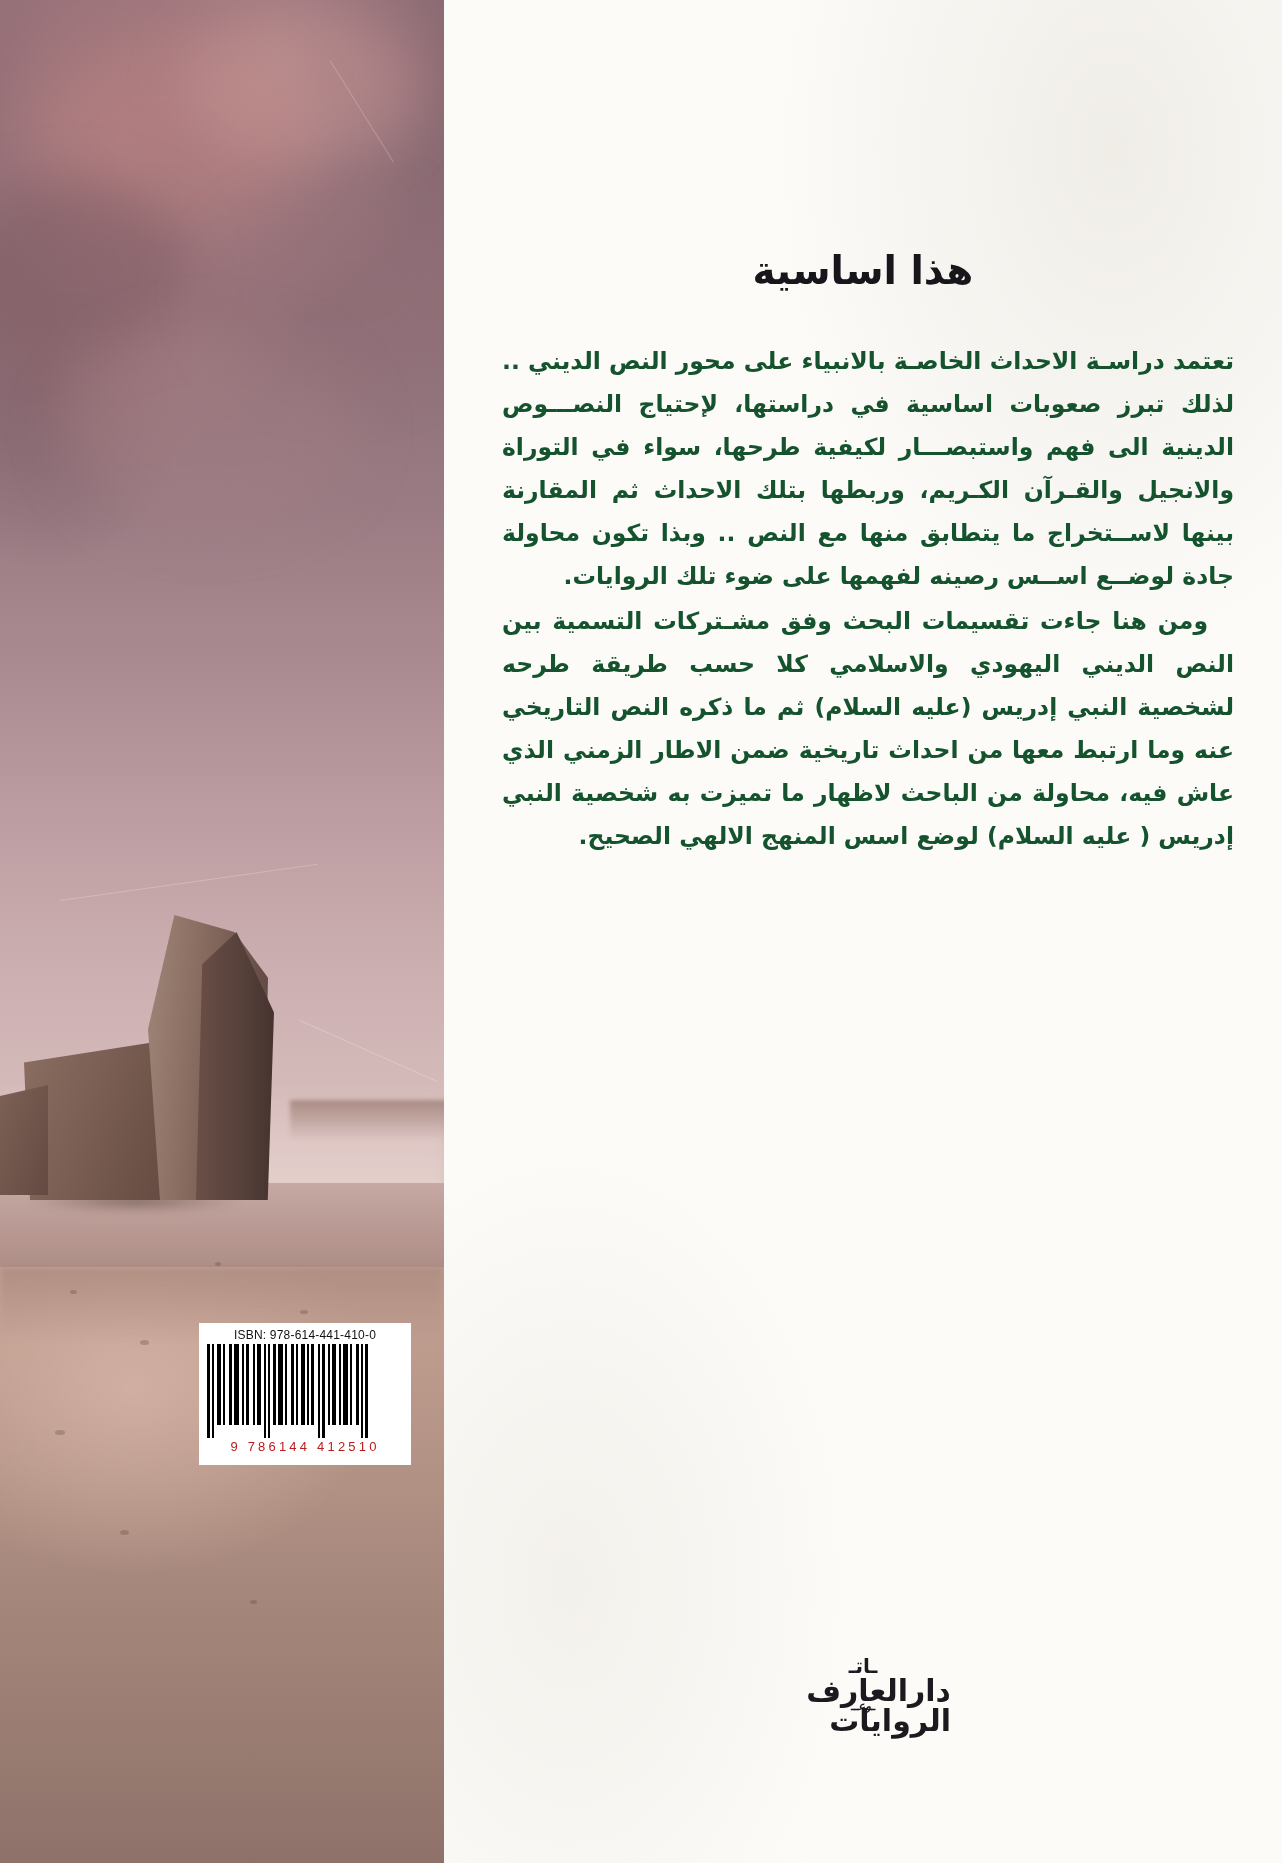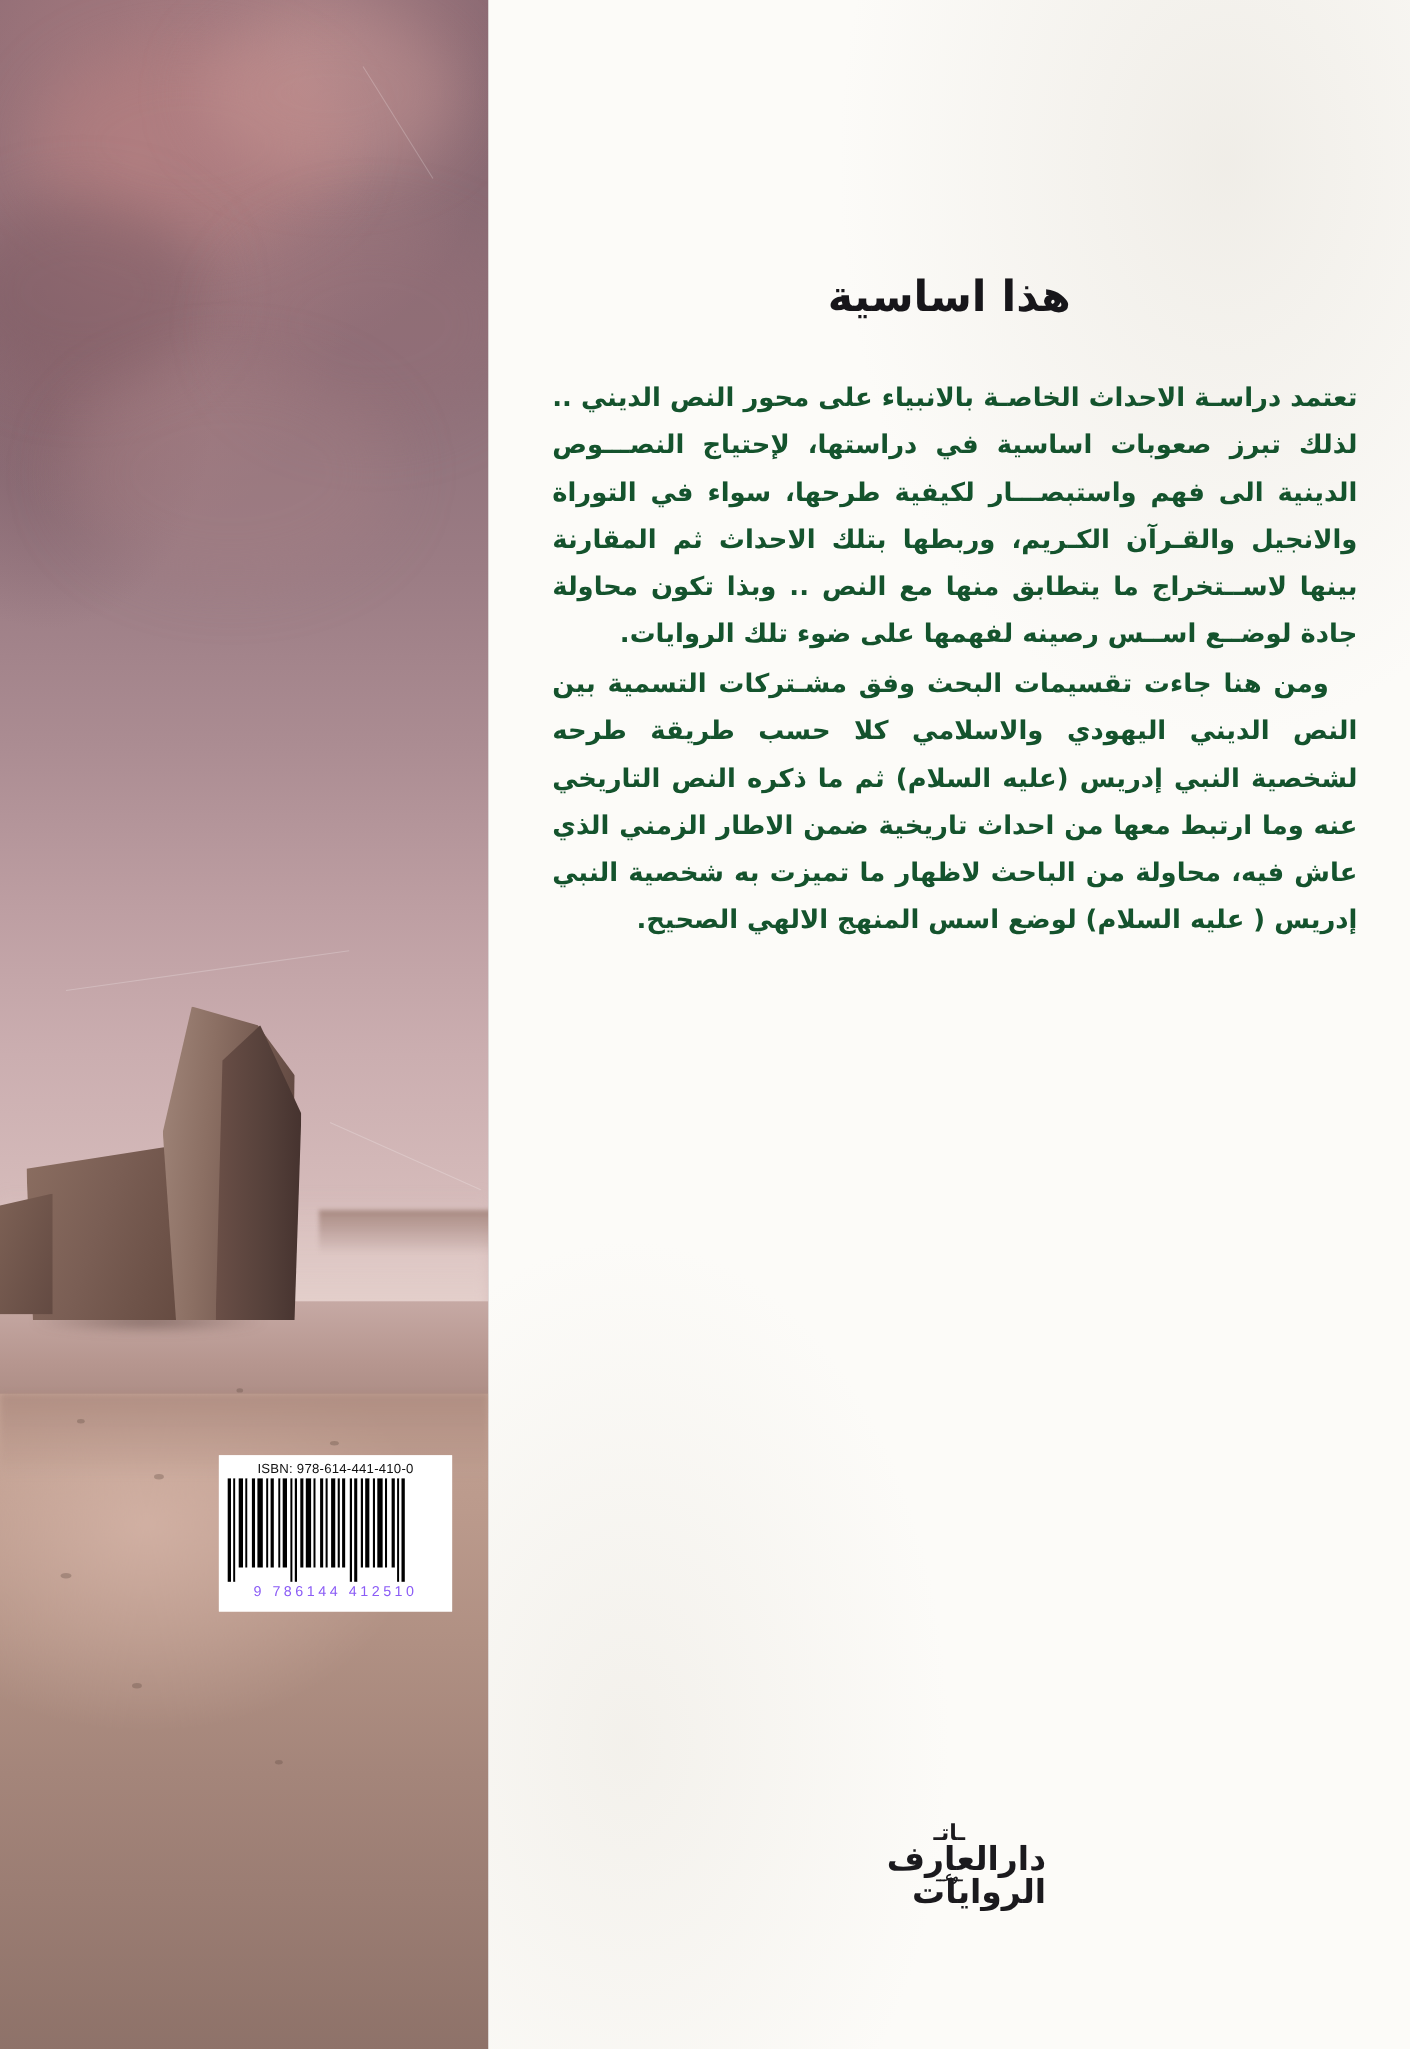--- a/index.html
+++ b/index.html
@@ -181,21 +181,21 @@
     align-items: flex-start;
     gap: 0;
     direction: ltr;
   }
   .bar { background: #000; height: 100%; }
   .bar.short { height: 86%; }
   .barcode-digits {
     font-family: "Liberation Sans", sans-serif;
     font-size: 13px;
     letter-spacing: 3.2px;
-    color: #8b5cf6;
+    color: #b91c1c;
     direction: ltr;
     margin-top: 1px;
   }
 
   
   .text-panel {
     position: absolute;
     left: 444px;
     top: 0;
     width: 838px;

